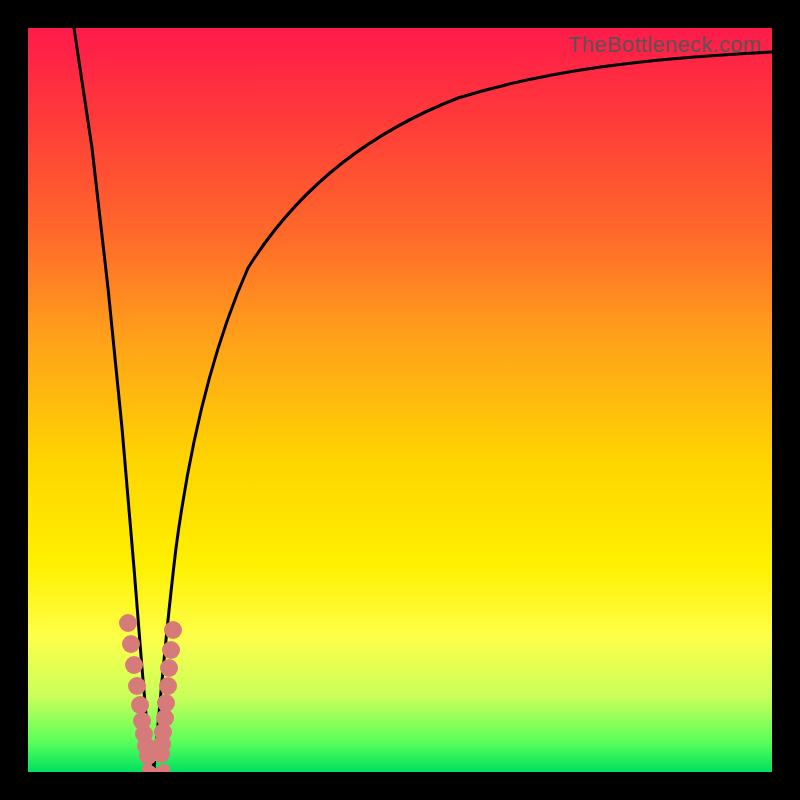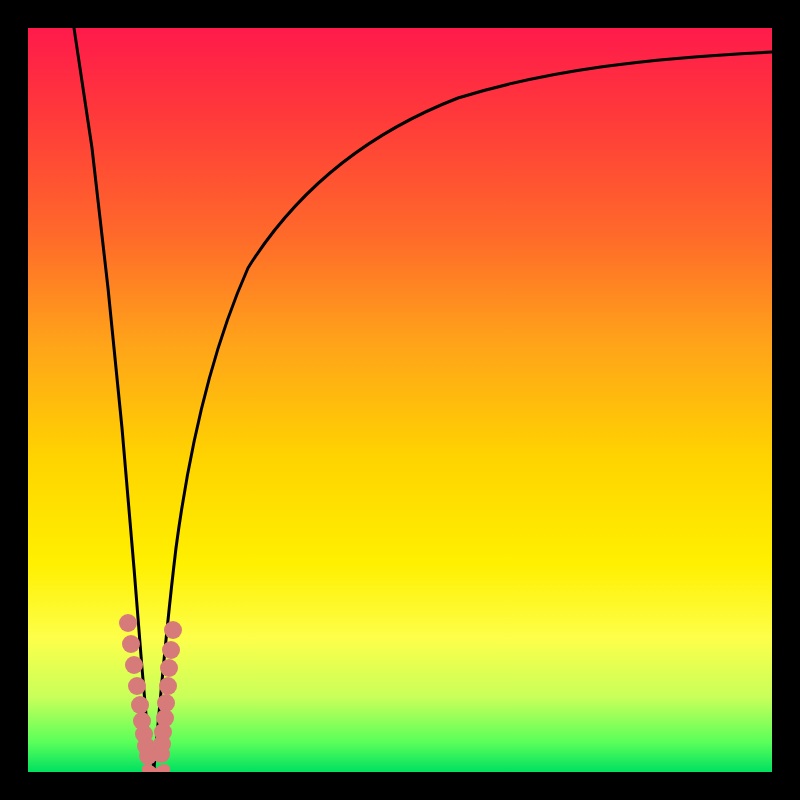--- a/index.html
+++ b/index.html
@@ -69,20 +69,21 @@
     fill: #e07878;
   }
 </style>
 </head>
 <body>
 
 <div class="frame">
 
   <div class="plot-area">
 
+    <div class="watermark">TheBottleneck.com</div>
 
     <svg class="curves" viewBox="0 0 744 744" preserveAspectRatio="none">
 
       <path class="curve" d="M 46 0
                L 64 120
                L 80 260
                L 94 400
                L 106 540
                L 114 640
                L 120 710

